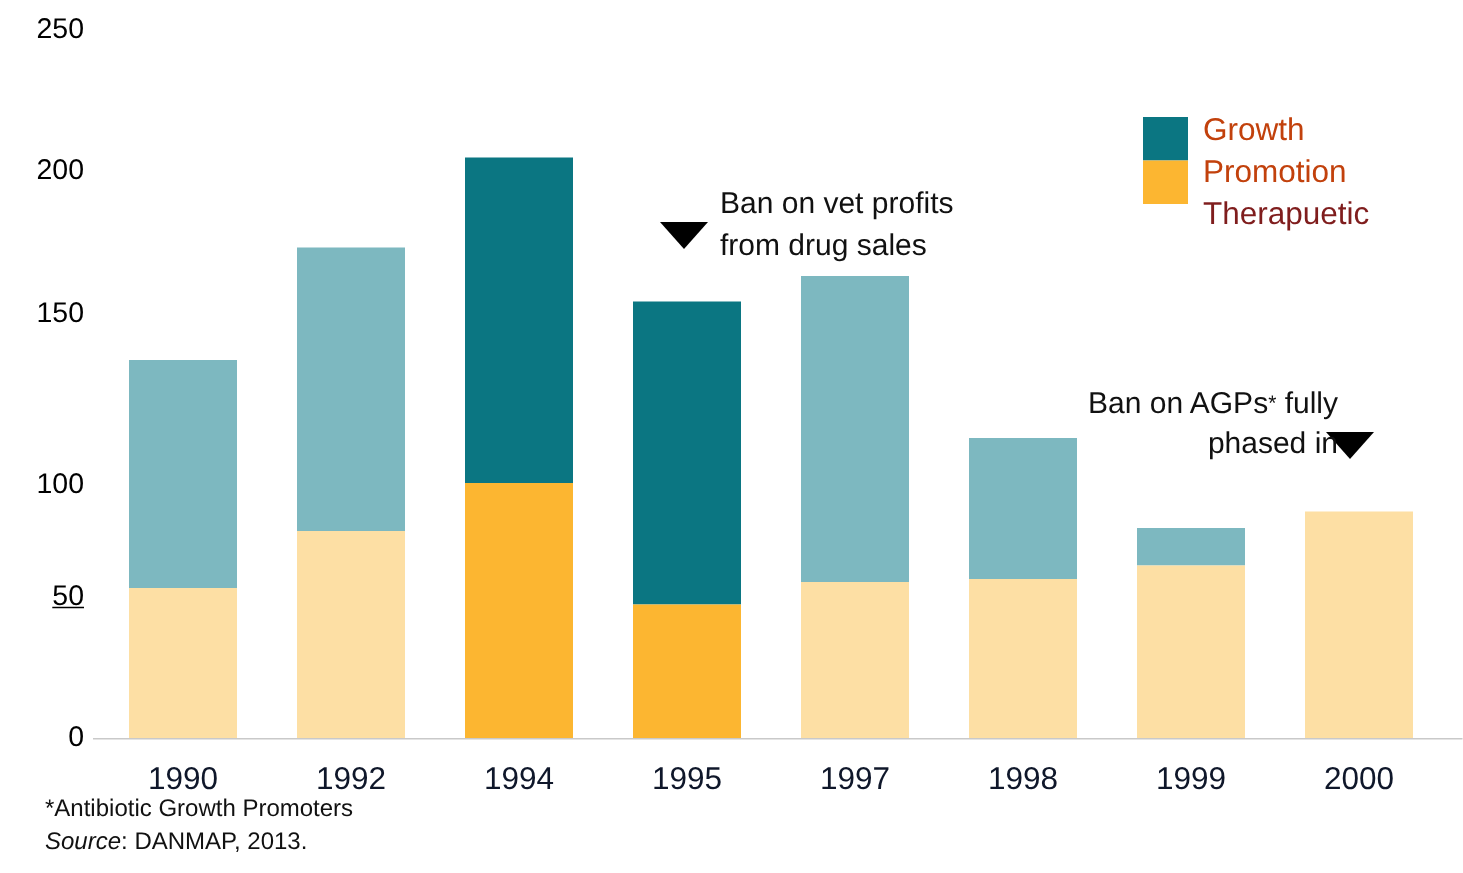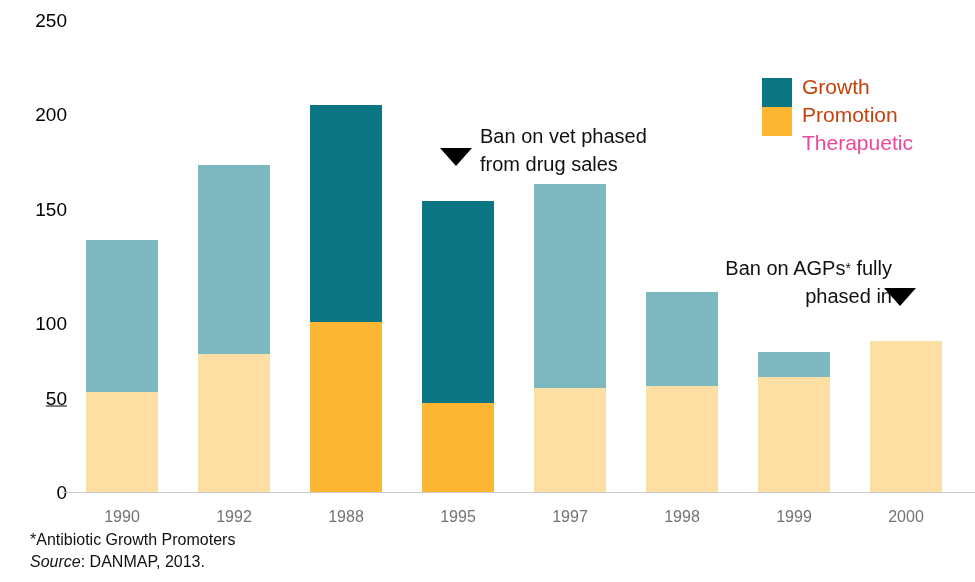--- a/index.html
+++ b/index.html
@@ -36,21 +36,21 @@
   .y-tick{
     position:absolute;
     right:0;
     width:46px;
     text-align:right;
     font-size:19px;
     color:#000000;
     line-height:1;
     transform:translateY(-50%);
   }
-  .y-axis-labels{position:absolute;left:0;top:20px;width:56px;height:472px;padding-left:11px;}
+  .y-axis-labels{position:absolute;left:0;top:20px;width:56px;height:472px;}
 
   .baseline{
     position:absolute;
     left:62px;top:492px;
     width:913px;height:1px;
     background:#c9c9c9;
   }
 
   
   .bar-group{position:absolute;bottom:0;width:72px;}
@@ -60,38 +60,38 @@
   .seg-therapeutic-muted{background:#fddfa4;}
   .seg-growth-hl{background:#0b7682;}
   .seg-therapeutic-hl{background:#fcb631;}
 
   
   .x-tick{
     position:absolute;
     top:508px;
     width:110px;
     text-align:center;
-    font-size:16px;
-    color:#737373;
+    font-size:21px;
+    color:#0f172a;
   }
 
   
   .legend{position:absolute;left:762px;top:78px;width:210px;}
   .legend-swatches{position:absolute;left:0;top:0;width:30px;}
   .legend-sw{width:30px;height:29px;}
   .legend-sw.teal{background:#0b7682;}
   .legend-sw.orange{background:#fcb631;}
   .legend-text{position:absolute;left:40px;top:-5px;}
   .legend-line{
     font-size:21px;
     line-height:28px;
     white-space:nowrap;
   }
   .legend-line.teal{color:#c2410c;}
-  .legend-line.orange{color:#ec4899;}
+  .legend-line.orange{color:#7f1d1d;}
 
   
   .annotation{position:absolute;font-size:20px;color:#111;line-height:28px;}
   .ann-vet{left:432px;top:122px;width:250px;}
   .ann-vet .ann-text{position:absolute;left:48px;top:0;width:200px;text-align:left;white-space:nowrap;}
   .ann-agp{left:680px;top:254px;width:230px;}
   .ann-agp .ann-text{position:absolute;left:16px;top:0;width:196px;text-align:right;white-space:nowrap;}
 
   .tri-down{
     position:absolute;
@@ -172,21 +172,21 @@
 
     <div class="bar-group" style="left:808px;">
       <div class="seg seg-therapeutic-muted" style="bottom:0px;height:151px;"></div>
     </div>
 
   </div>
 
   <div>
     <div class="x-tick" style="left:67px;">1990</div>
     <div class="x-tick" style="left:179px;">1992</div>
-    <div class="x-tick" style="left:291px;">1988</div>
+    <div class="x-tick" style="left:291px;">1994</div>
     <div class="x-tick" style="left:403px;">1995</div>
     <div class="x-tick" style="left:515px;">1997</div>
     <div class="x-tick" style="left:627px;">1998</div>
     <div class="x-tick" style="left:739px;">1999</div>
     <div class="x-tick" style="left:851px;">2000</div>
   </div>
 
   <div class="legend">
     <div class="legend-swatches">
       <div class="legend-sw teal"></div>
@@ -194,21 +194,21 @@
     </div>
     <div class="legend-text">
       <div class="legend-line teal">Growth</div>
       <div class="legend-line teal">Promotion</div>
       <div class="legend-line orange">Therapuetic</div>
     </div>
   </div>
 
   <div class="tri-down tri-vet"></div>
   <div class="annotation ann-vet">
-    <div class="ann-text">Ban on vet phased</div>
+    <div class="ann-text">Ban on vet profits</div>
     <div class="ann-text" style="top:28px;">from drug sales</div>
   </div>
 
   <div class="tri-down tri-agp"></div>
   <div class="annotation ann-agp">
     <div class="ann-text"><span>Ban on AGPs</span><span class="sup-star">*</span><span> fully</span></div>
     <div class="ann-text" style="top:28px;">phased in</div>
   </div>
 
   <div class="footnotes">

